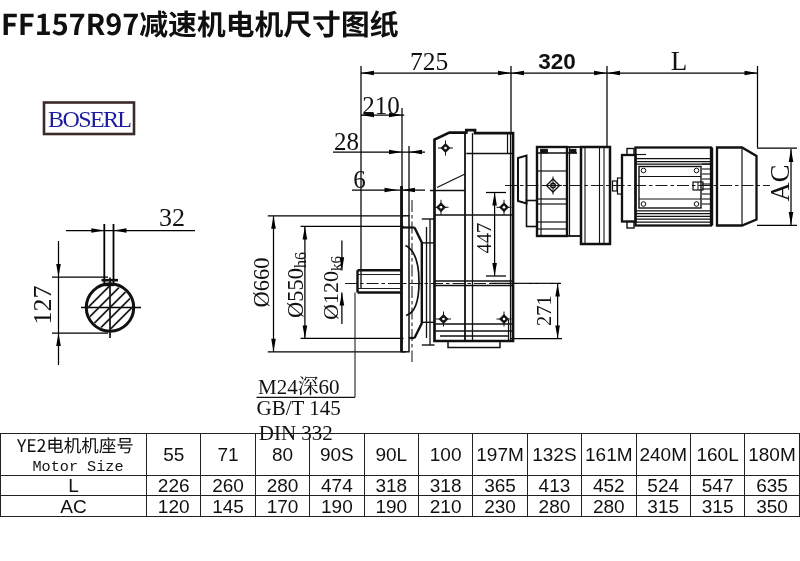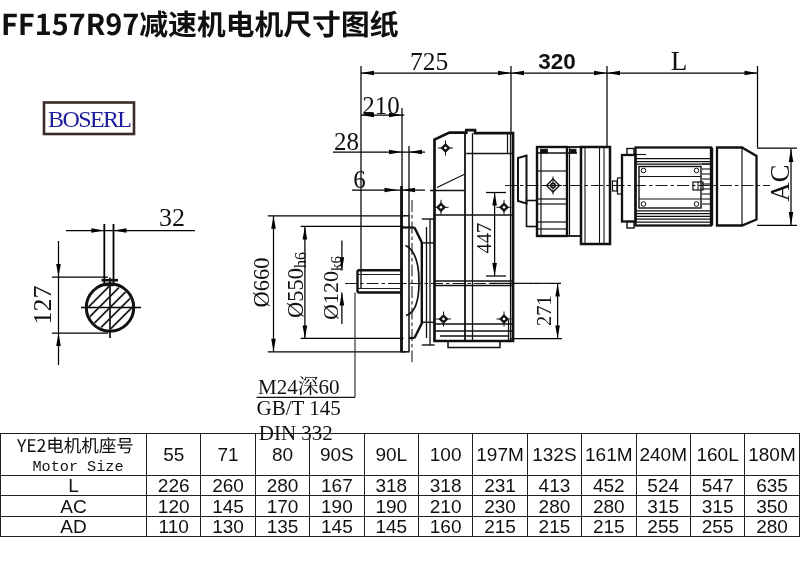--- a/index.html
+++ b/index.html
@@ -317,24 +317,24 @@
 <td>161M</td>
 <td>240M</td>
 <td>160L</td>
 <td>180M</td>
 </tr>
 <tr class="dr rL">
           <td>L</td>
 <td>226</td>
 <td>260</td>
 <td>280</td>
-<td>167</td>
+<td>474</td>
 <td>318</td>
 <td>318</td>
-<td>231</td>
+<td>365</td>
 <td>413</td>
 <td>452</td>
 <td>524</td>
 <td>547</td>
 <td>635</td>
 </tr>
 <tr class="dr rAC">
           <td>AC</td>
 <td>120</td>
 <td>145</td>
@@ -342,30 +342,15 @@
 <td>190</td>
 <td>190</td>
 <td>210</td>
 <td>230</td>
 <td>280</td>
 <td>280</td>
 <td>315</td>
 <td>315</td>
 <td>350</td>
 </tr>
-<tr class="dr rAD">
-          <td>AD</td>
-<td>110</td>
-<td>130</td>
-<td>135</td>
-<td>145</td>
-<td>145</td>
-<td>160</td>
-<td>215</td>
-<td>215</td>
-<td>215</td>
-<td>255</td>
-<td>255</td>
-<td>280</td>
-</tr>
 </tbody>
     </table>
 </div>
 
 </body></html>

